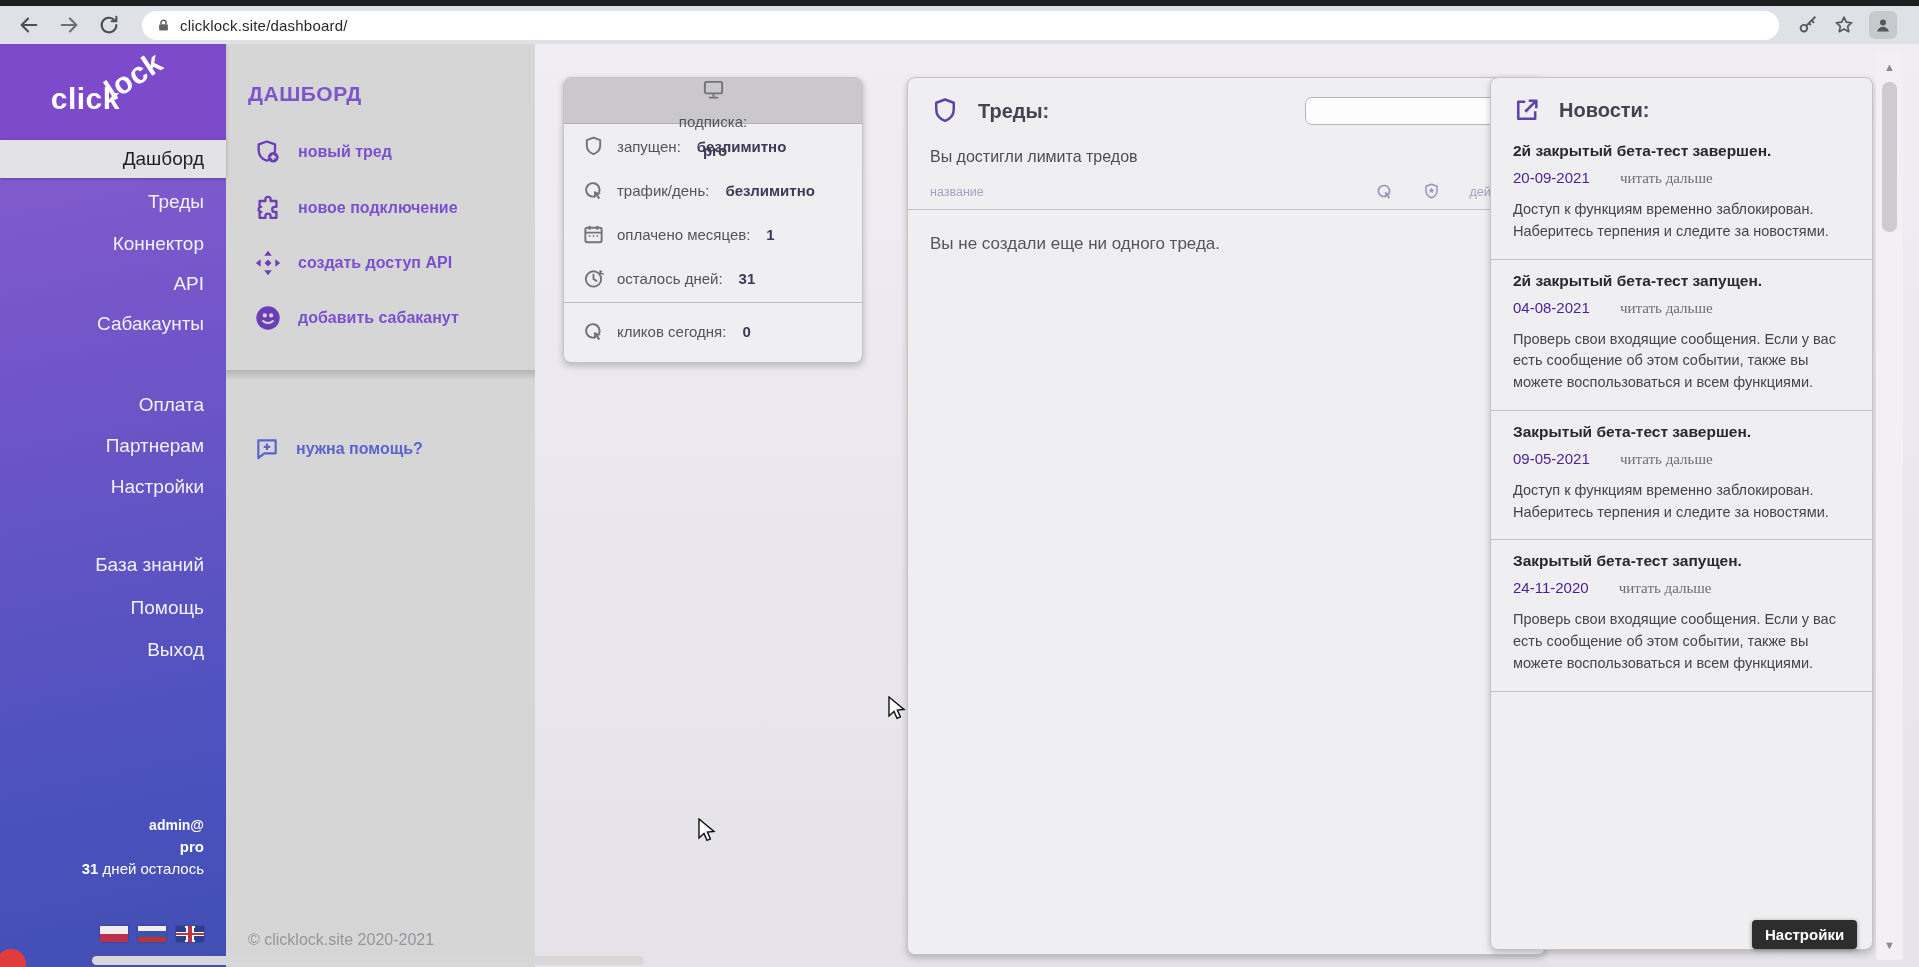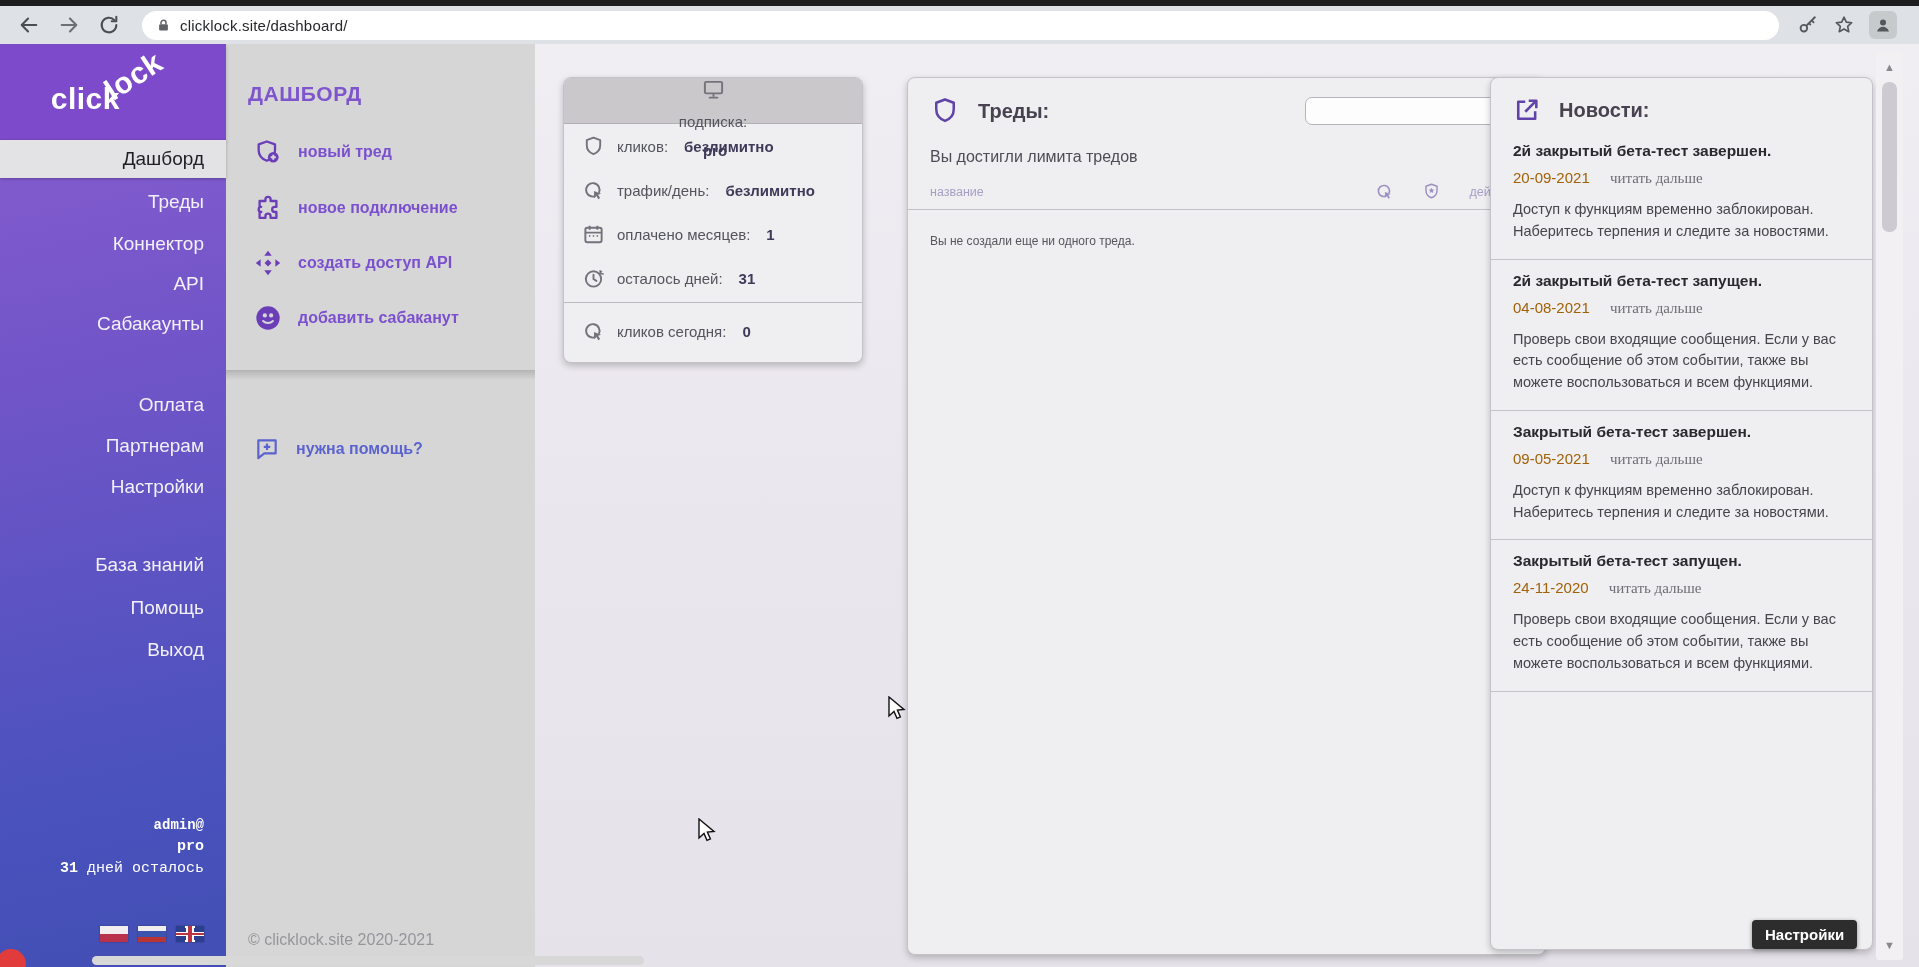--- a/index.html
+++ b/index.html
@@ -22,21 +22,21 @@
   .avatar-box svg { width:18px; height:18px; color:#54575b; }
 
   
   .sidebar { position:absolute; top:44px; left:0; width:226px; height:923px;
              background:linear-gradient(168deg,#8a5ed1 0%, #7155c8 35%, #4b52be 78%, #424fb4 100%); z-index:10; }
   .logo-block { position:absolute; top:0; left:0; width:226px; height:97px; background:#7c4aca; box-shadow:0 2px 4px rgba(0,0,0,.18); }
   .logo { position:absolute; right:44px; top:38px; color:#fff; font-size:30px; font-weight:bold; letter-spacing:.5px; }
   .logo-lock { display:inline-block; transform:rotate(-33deg) translate(2px,-9px); transform-origin:left bottom; }
   .side-item { position:absolute; right:0; left:0; text-align:right; padding-right:22px; color:#f2f0fa; font-size:19px; cursor:default; }
   .side-item.active { background:#e3e2e4; color:#1f1f23; height:38px; line-height:38px; box-shadow:0 1px 3px rgba(0,0,0,.25); }
-  .user-block { position:absolute; right:0; left:0; top:770px; text-align:right; padding-right:22px; color:#ffffff; line-height:22px;font-family:Liberation Mono, monospace; }
+  .user-block { position:absolute; right:0; left:0; top:770px; text-align:right; padding-right:22px; color:#ffffff; line-height:22px; }
   .user-email { font-size:14px; font-weight:bold; }
   .user-plan { font-size:15px; font-weight:bold; }
   .user-days { font-size:15px; }
   .user-days b { font-weight:bold; }
   .flags { position:absolute; right:22px; top:882px; display:flex; gap:10px; }
   .flag { width:28px; height:16px; display:inline-block; box-shadow:0 0 2px rgba(0,0,0,.3); }
   .flag-pl { background:linear-gradient(#f2eef0 50%, #b9314b 50%); }
   .flag-ru { background:linear-gradient(#f2eef0 33%, #3b55ae 33% 66%, #bb3434 66%); }
   .flag-uk { background:
       linear-gradient(to bottom, transparent 44%, #bd3345 44% 56%, transparent 56%),
@@ -83,31 +83,31 @@
   .search-wrap { margin-left:auto; position:relative; }
   .search-input { width:218px; height:28px; border:1px solid #b6b4bb; border-radius:7px; background:#fdfdfd;
                   padding:0 30px 0 10px; font-size:14px; color:#333; outline:none; }
   .search-icon { position:absolute; right:7px; top:5px; width:17px; height:17px; color:#8d8b92; }
   .threads-notice { padding:14px 22px 6px; font-size:16px; color:#4d4d55; }
   .threads-cols { display:flex; align-items:center; padding:10px 22px 8px; border-bottom:1px solid #c3c1c7; }
   .col-name { font-size:12.5px; color:#a89fc6; }
   .cols-right { margin-left:auto; display:flex; align-items:center; gap:28px; }
   .cols-right svg { width:19px; height:19px; color:#9c8fc2; }
   .col-actions { font-size:12.5px; color:#a89fc6; }
-  .threads-empty { padding:24px 22px; font-size:12px; color:#55555c; }
+  .threads-empty { padding:24px 22px; font-size:17px; color:#55555c; }
 
   
   .news-card { left:955px; top:33px; width:383px; height:873px; overflow:hidden; }
   .news-header { display:flex; align-items:center; gap:18px; padding:18px 22px 6px; }
   .news-header svg { width:28px; height:28px; color:#5f43a8; }
   .news-item { padding:12px 22px 16px; }
   .news-item + .news-item { border-top:1px solid #c5c3c9; }
   .news-title { font-size:15.5px; font-weight:bold; color:#29292e; margin-bottom:9px; }
   .news-meta { font-size:15px; margin-bottom:12px; }
-  .news-date { color:#a16207; margin-right:16px; }
+  .news-date { color:#4c1d95; margin-right:26px; }
   .news-link { color:#6e6e74; cursor:pointer;font-family:Liberation Serif, serif; }
   .news-body { font-size:14.5px; line-height:1.5; color:#45454b; }
   .news-footer { border-top:1px solid #c5c3c9; height:72px; }
 
   
   .scrollbar { position:absolute; left:1341px; top:8px; width:27px; height:908px; background:#f2f0f3; border-radius:3px; }
   .sb-arrow { position:absolute; left:0; width:27px; height:22px; display:flex; align-items:center; justify-content:center;
               color:#8a888d; font-size:11px; }
   .sb-up { top:4px; } .sb-down { bottom:4px; }
   .sb-thumb { position:absolute; left:6px; top:30px; width:15px; height:150px; background:#cdcad1; border-radius:7px; }
@@ -261,21 +261,21 @@
           <path d="M12 16v3.5"></path>
           <path d="M8 20.5h8" stroke-linecap="round"></path>
         </svg>
       <span class="stat-label">подписка:</span>
       <span class="stat-value">pro</span>
     </div>
     <div class="stat-row">
       <svg viewBox="0 0 24 24" fill="none" stroke="currentColor" stroke-width="2" stroke-linejoin="round">
           <path d="M12 2.8l7 2.6v5.2c0 4.6-3 7.8-7 9.3-4-1.5-7-4.7-7-9.3V5.4z"></path>
         </svg>
-      <span class="stat-label">кликов:</span>
+      <span class="stat-label">запущен:</span>
       <span class="stat-value">безлимитно</span>
     </div>
     <div class="stat-row">
       <svg viewBox="0 0 24 24" fill="none" stroke="currentColor" stroke-width="2">
           <path d="M17.6 14.4A7 7 0 1 0 14 17.8"></path>
           <path d="M12.5 12.5l7.5 2.8-3.2 1.2 2.1 3.4-1.9 1.1-2.1-3.4-2.2 2.4z" fill="currentColor" stroke="none"></path>
         </svg>
       <span class="stat-label">трафик/день:</span>
       <span class="stat-value">безлимитно</span>
     </div>

